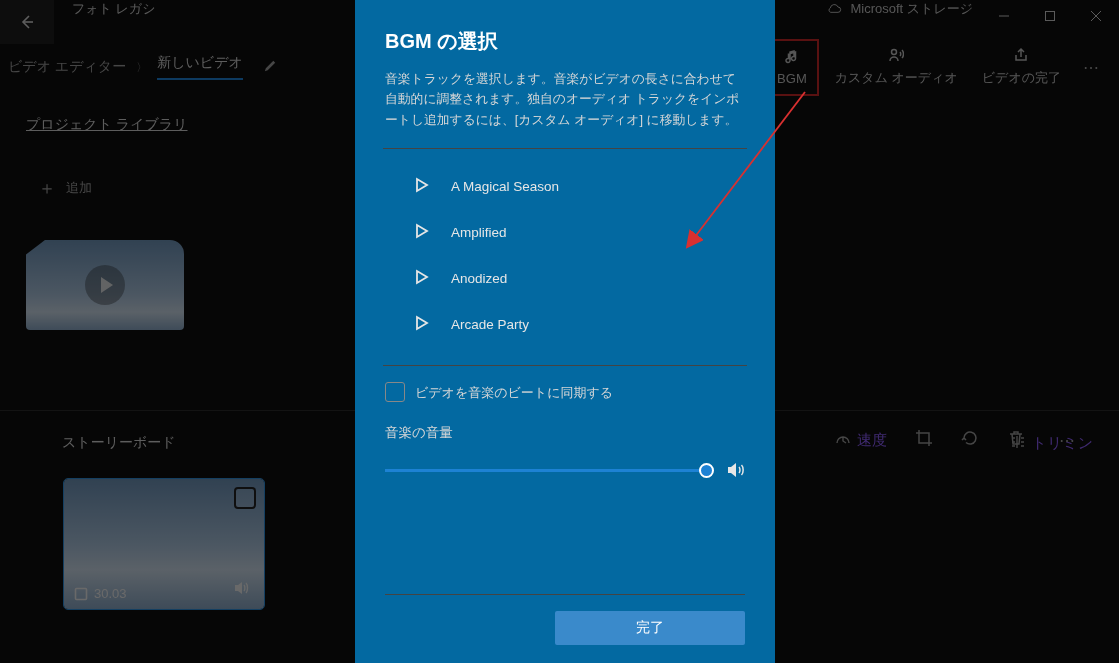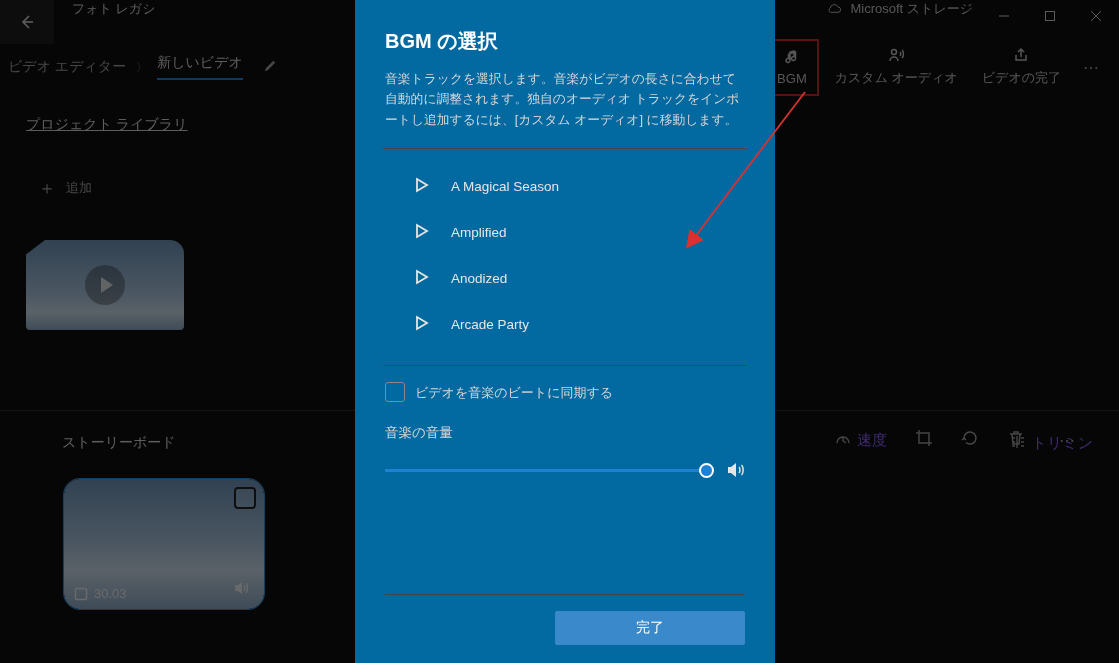--- a/index.html
+++ b/index.html
@@ -48,21 +48,21 @@
 .expand svg { width: 16px; height: 16px; stroke: #bfbfbf; stroke-width: 1.6; fill: none; }
 
 
 .storyboard { padding: 14px 26px; border-top: 1px solid #2a2a2a; position: relative; }
 .sb-header { display: flex; align-items: center; gap: 12px; height: 36px; }
 .sb-title { font-size: 14px; color: #cfcfcf; margin-left: 36px; }
 .sb-spacer { flex: 1; }
 .sb-tool { display: flex; align-items: flex-start; gap: 6px; font-size: 15px; color: #8b5cf6; }
 .sb-tool svg { width: 16px; height: 16px; stroke: #9b9b9b; stroke-width: 1.4; fill: none; }
 .sb-thumbs { display: flex; gap: 14px; margin-top: 18px; margin-left: 38px; }
-.sb-card { width: 200px; height: 130px; background: linear-gradient(180deg,#6d92b6 0%,#a7c0d9 50%,#c9d8e6 70%,#8aa7c4 100%); border-radius: 16px; position: relative; outline: 1px solid #2e8dd8; }
+.sb-card { width: 200px; height: 130px; background: linear-gradient(180deg,#6d92b6 0%,#a7c0d9 50%,#c9d8e6 70%,#8aa7c4 100%); border-radius: 4px; position: relative; outline: 1px solid #2e8dd8; }
 .sb-card .chk { position: absolute; top: 8px; right: 8px; width: 22px; height: 22px; border: 2px solid #222; border-radius: 4px; background: rgba(255,255,255,.1); }
 .sb-card .dur { position: absolute; left: 10px; bottom: 8px; display: flex; align-items: center; gap: 6px; color: #e9e9e9; font-size: 13px; }
 .sb-card .dur svg { width: 14px; height: 14px; fill: none; stroke: #e9e9e9; stroke-width: 1.6; }
 .sb-card .vol { position: absolute; right: 14px; bottom: 8px; }
 .sb-card .vol svg { width: 18px; height: 18px; fill: #e9e9e9; }
 .sb-toolbar-right { display: flex; gap: 28px; align-items: center; position: absolute; right: 36px; top: 18px; }
 .sb-ico svg { width: 18px; height: 18px; stroke: #9b9b9b; stroke-width: 1.5; fill: none; }
 
 
 .dim { position: absolute; inset: 0; background: rgba(0,0,0,.55); }

